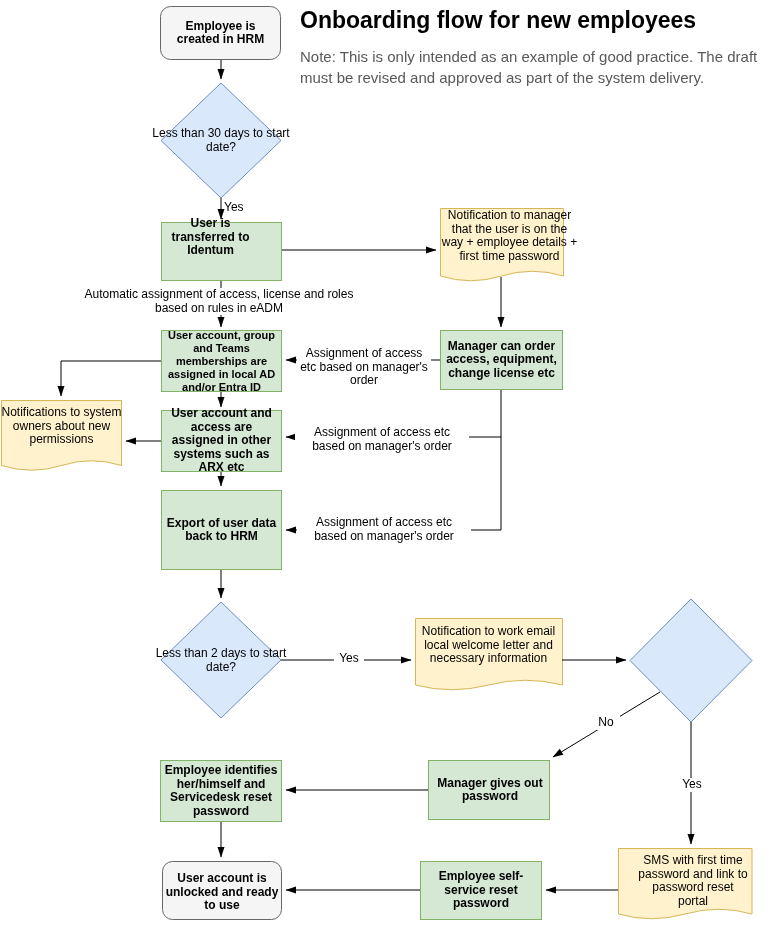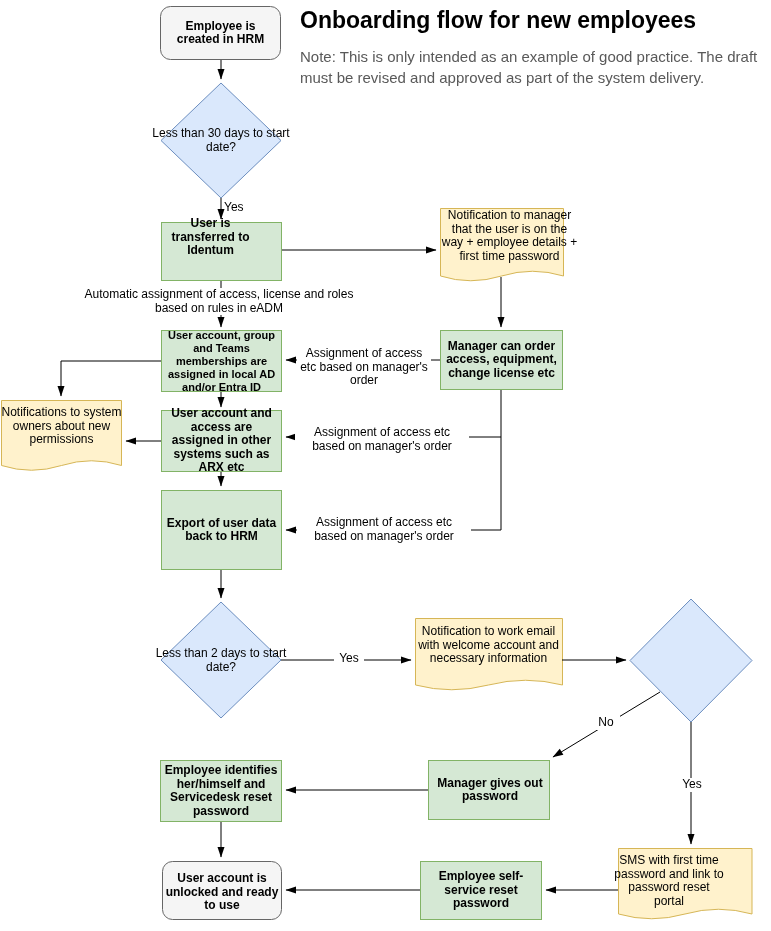--- a/index.html
+++ b/index.html
@@ -78,26 +78,26 @@
   <div class="txt boxtxt" style="left:160px;top:6px;width:121px;height:54px;">Employee is created in HRM</div>
   <div class="txt" style="left:151px;top:127px;width:140px;">Less than 30 days to start date?</div>
   <div class="txt boxtxt" style="left:161px;top:208px;width:99px;height:59px;">User is transferred to Identum</div>
   <div class="txt" style="left:441px;top:209px;width:137px;">Notification to manager that the user is on the way + employee details + first time password</div>
   <div class="txt boxtxt" style="left:440px;top:330px;width:123px;height:60px;">Manager can order access, equipment, change license etc</div>
   <div class="txt boxtxt small" style="left:161px;top:330px;width:121px;height:62px;">User account, group and Teams memberships are assigned in local AD and/or Entra ID</div>
   <div class="txt" style="left:1px;top:406px;width:121px;">Notifications to system owners about new permissions</div>
   <div class="txt boxtxt" style="left:161px;top:410px;width:121px;height:62px;">User account and access are assigned in other systems such as ARX etc</div>
   <div class="txt boxtxt" style="left:161px;top:490px;width:121px;height:80px;">Export of user data back to HRM</div>
   <div class="txt" style="left:151px;top:647px;width:140px;">Less than 2 days to start date?</div>
-  <div class="txt" style="left:415px;top:625px;width:147px;">Notification to work email with welcome account and necessary information</div>
+  <div class="txt" style="left:415px;top:625px;width:147px;">Notification to work email local welcome letter and necessary information</div>
   <div class="txt boxtxt" style="left:428px;top:760px;width:124px;height:60px;">Manager gives out password</div>
   <div class="txt boxtxt" style="left:160px;top:760px;width:122px;height:62px;">Employee identifies her/himself and Servicedesk reset password</div>
   <div class="txt boxtxt" style="left:162px;top:861px;width:120px;height:63px;">User account is unlocked and ready to use</div>
   <div class="txt boxtxt" style="left:420px;top:861px;width:122px;height:59px;">Employee self-service reset password</div>
-  <div class="txt" style="left:614px;top:854px;width:110px;">SMS with first time password and link to password reset portal</div>
+  <div class="txt" style="left:638px;top:854px;width:110px;">SMS with first time password and link to password reset portal</div>
 
   <div class="txt" style="left:224px;top:201px;">Yes</div>
   <div class="txt edge-label" style="left:68px;top:288px;width:300px;">Automatic assignment of access, license and roles based on rules in eADM</div>
   <div class="txt edge-label" style="left:297px;top:347px;width:132px;">Assignment of access etc based on manager's order</div>
   <div class="txt edge-label" style="left:295px;top:426px;width:172px;">Assignment of access etc based on manager's order</div>
   <div class="txt edge-label" style="left:297px;top:516px;width:172px;">Assignment of access etc based on manager's order</div>
   <div class="txt edge-label" style="left:334px;top:652px;width:28px;">Yes</div>
   <div class="txt edge-label" style="left:592px;top:716px;width:26px;">No</div>
   <div class="txt edge-label" style="left:677px;top:778px;width:28px;">Yes</div>
 

